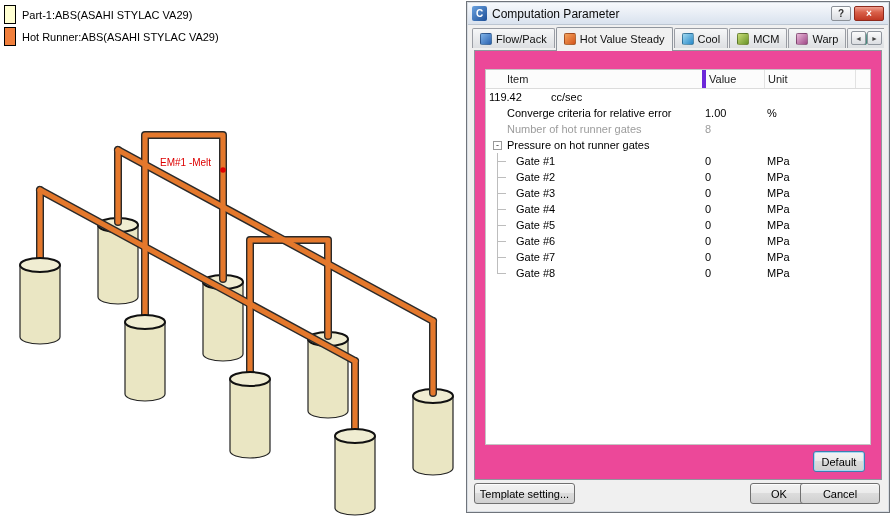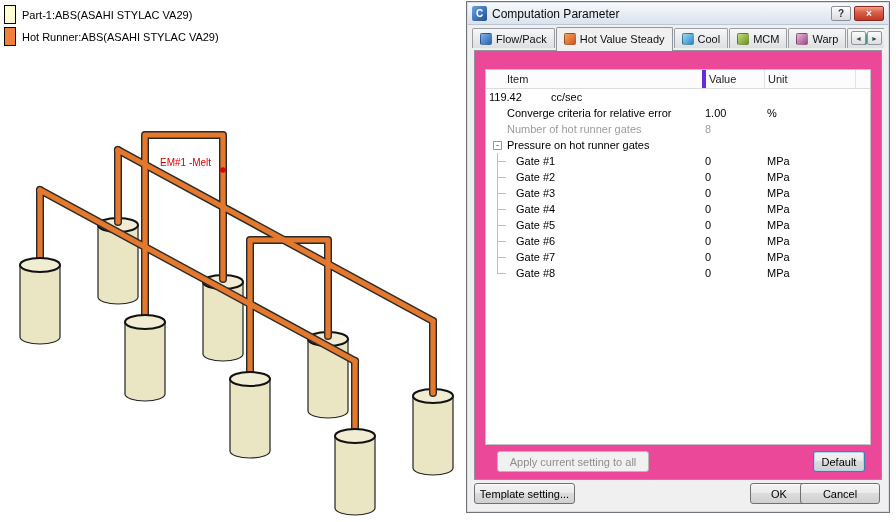--- a/index.html
+++ b/index.html
@@ -275,21 +275,20 @@
             <div class="row">
               <div class="cell-item">
                 <span class="tree last"></span>
                 <span class="item-label">Gate #8</span>
               </div>
               <div class="cell-value"><span>0</span></div>
               <div class="cell-unit"><span>MPa</span></div>
             </div>
           </div>
       </div>
-      <div class="btn apply-btn">Apply current setting to all</div>
       <div class="btn default-btn">Default</div>
     </div>
 
     <div class="btn template-btn">Template setting...</div>
     <div class="btn ok-btn">OK</div>
     <div class="btn cancel-btn">Cancel</div>
   </div>
 
 </div>
 

